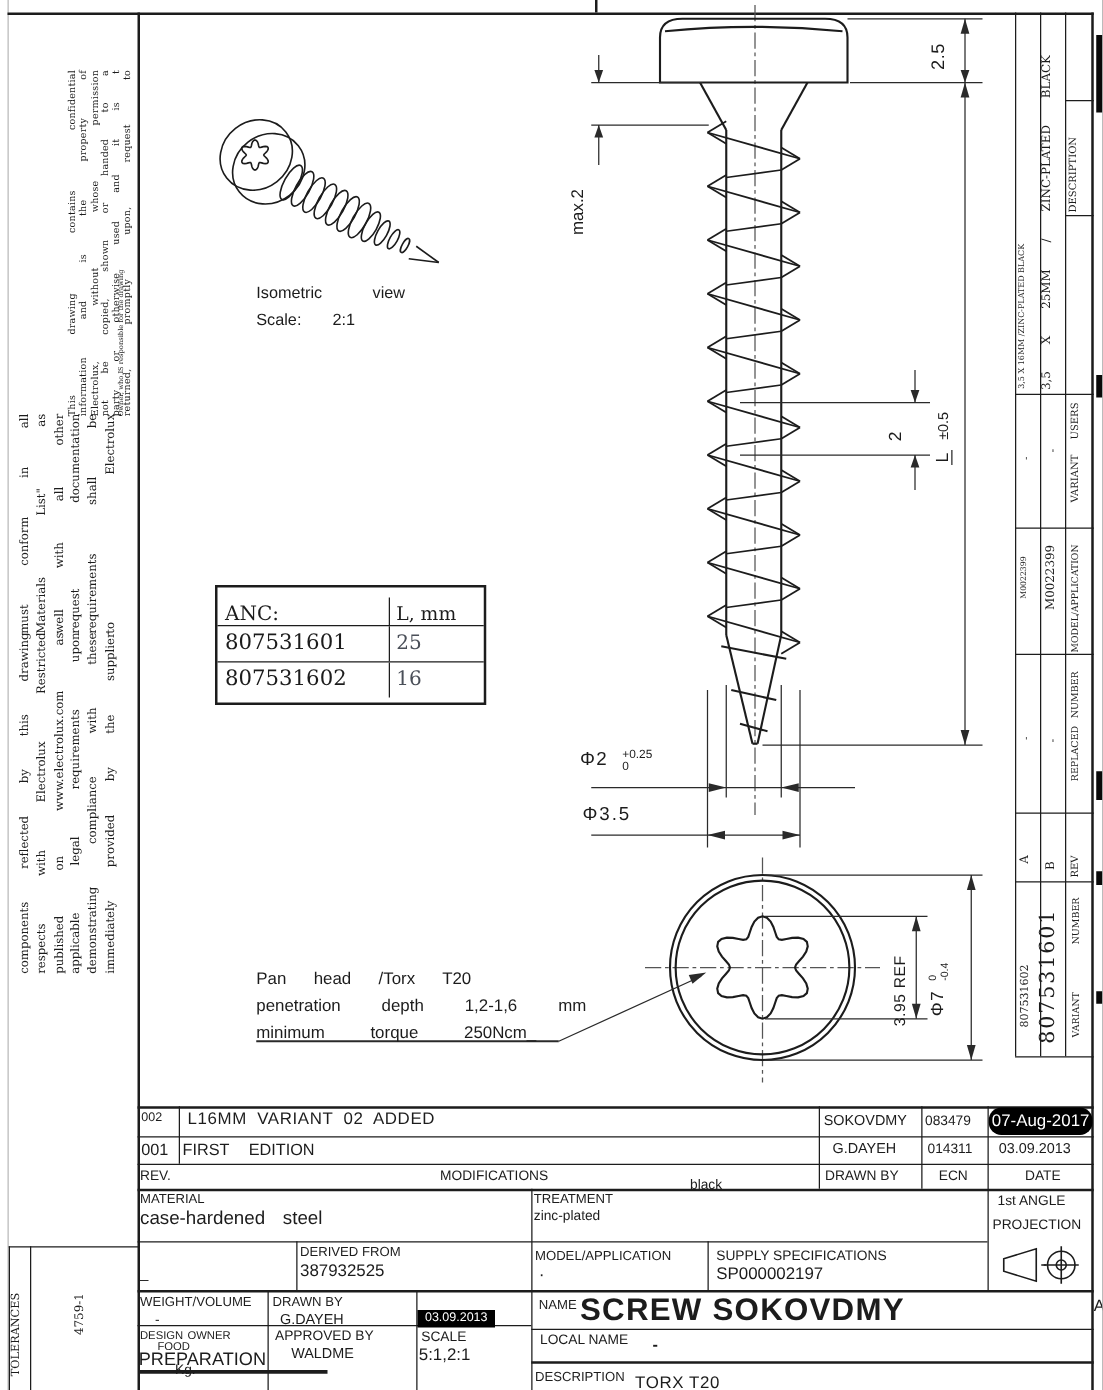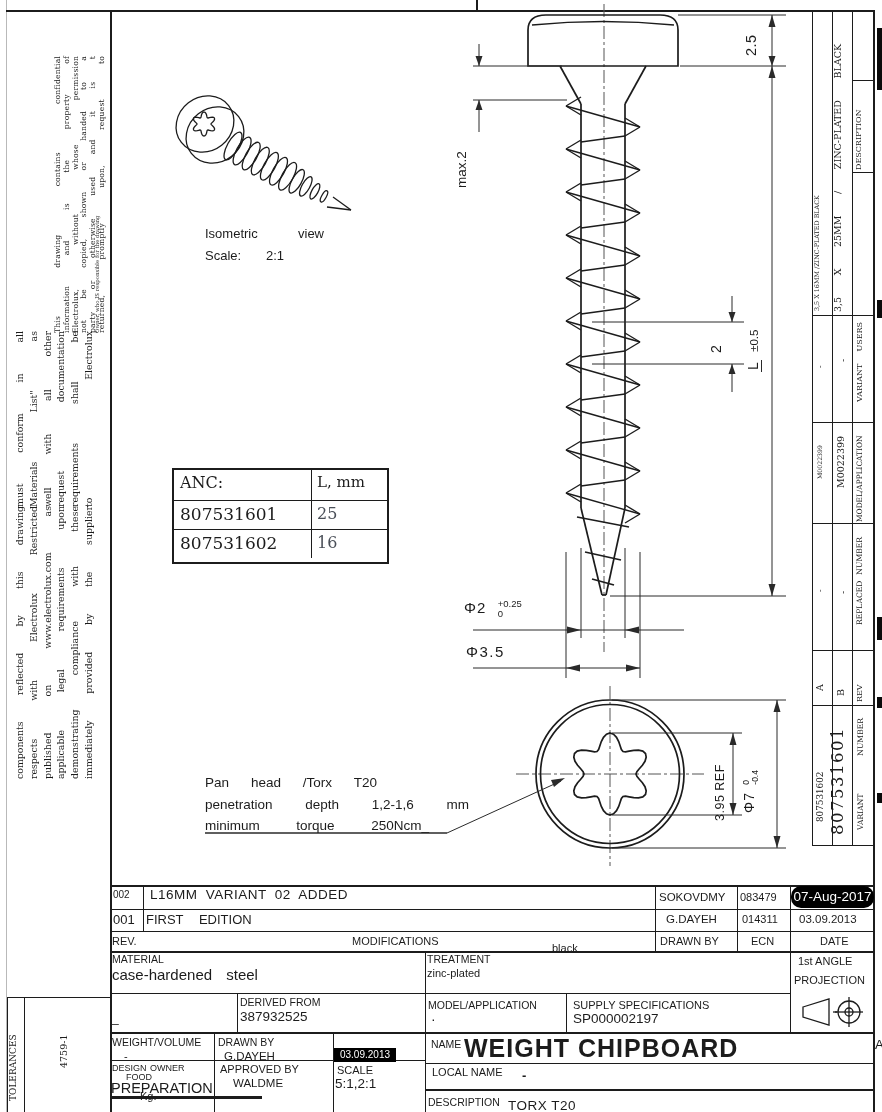--- a/index.html
+++ b/index.html
@@ -12,21 +12,21 @@
   .r{transform-origin:0 0;transform:rotate(-90deg);}
   .jl{white-space:normal;text-align:justify;text-align-last:justify;}
   .it{}
   .b{font-weight:bold;}
   .hl{position:absolute;background:#000;color:#fff;text-align:center;}
   .blk div{display:block;}
   .gray{color:#4a4f58;}
   svg{position:absolute;left:0;top:0;}
   .anc{position:absolute;left:172px;top:468px;width:213px;height:92px;border:2px solid #1c1c1c;}
   .anc .row{display:flex;border-top:1.5px solid #1c1c1c;}
-  .anc .row:first-child{border-top:none;}
+  .anc .row:first-child{border-top:none;align-items:flex-end;}
   .anc .c1{width:138px;border-right:1.5px solid #1c1c1c;padding:3px 0 0 6px;box-sizing:border-box;}
   .anc .c2{flex:1;padding:3px 0 0 5px;}
 </style>
 </head>
 <body>
 
 <div id="sheet">
 
   <div class="ln" style="left:6px;top:0;width:1px;height:1112px;background:#b9b9b9;"></div>
   <div class="ln" style="left:6px;top:10px;width:869px;height:2px;"></div>
@@ -356,21 +356,21 @@
   <div class="t" style="left:573px;top:999px;font-size:11px;">SUPPLY  SPECIFICATIONS</div>
   <div class="t" style="left:573px;top:1012px;font-size:13.5px;">SP000002197</div>
 
   <div class="t" style="left:112px;top:1037px;font-size:10.5px;">WEIGHT/VOLUME</div>
   <div class="t" style="left:124px;top:1050px;font-size:11px;">-</div>
   <div class="t" style="left:140px;top:1050px;font-size:11px;margin-top:40px;">Kg.</div>
   <div class="t" style="left:218px;top:1037px;font-size:10.5px;">DRAWN BY</div>
   <div class="t" style="left:224px;top:1050px;font-size:11.5px;">G.DAYEH</div>
   <div class="hl" style="left:334px;top:1048px;width:62px;height:14px;font-size:10px;line-height:14px;">03.09.2013</div>
   <div class="t it" style="left:431px;top:1039px;font-size:10.5px;">NAME</div>
-  <div class="t b" style="left:464px;top:1035px;font-size:25px;letter-spacing:1px;">WEIGHT CHIPBOARD</div>
+  <div class="t b" style="left:464px;top:1035px;font-size:25px;letter-spacing:1px;">SCREW SOKOVDMY</div>
   <div class="t" style="left:875px;top:1038px;font-size:13px;">A</div>
 
   <div class="t it" style="left:112px;top:1064px;font-size:9px;">DESIGN</div>
   <div class="t it" style="left:150px;top:1064px;font-size:9px;">OWNER</div>
   <div class="t" style="left:126px;top:1073px;font-size:9px;">FOOD</div>
   <div class="t" style="left:111px;top:1081px;font-size:14.5px;">PREPARATION</div>
   <div class="t" style="left:220px;top:1063px;font-size:11px;">APPROVED BY</div>
   <div class="t" style="left:233px;top:1077px;font-size:11.5px;">WALDME</div>
   <div class="t" style="left:337px;top:1064px;font-size:11px;">SCALE</div>
   <div class="t" style="left:335px;top:1077px;font-size:13.5px;">5:1,2:1</div>

